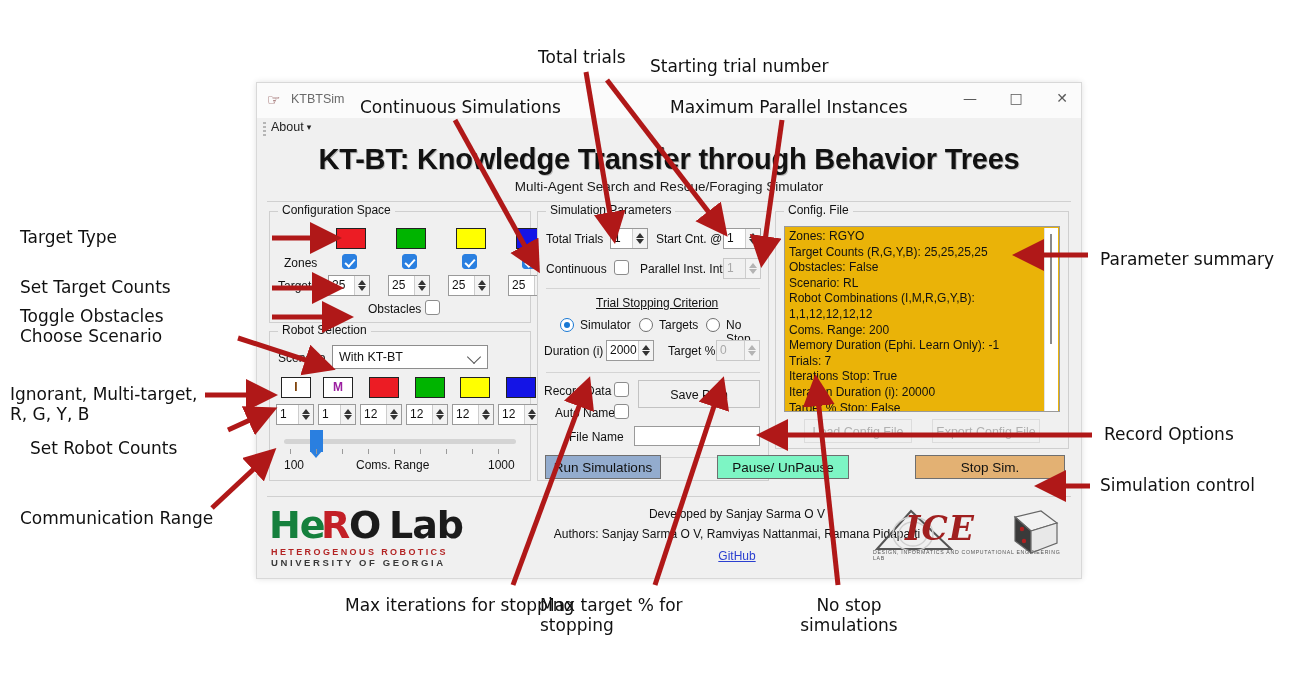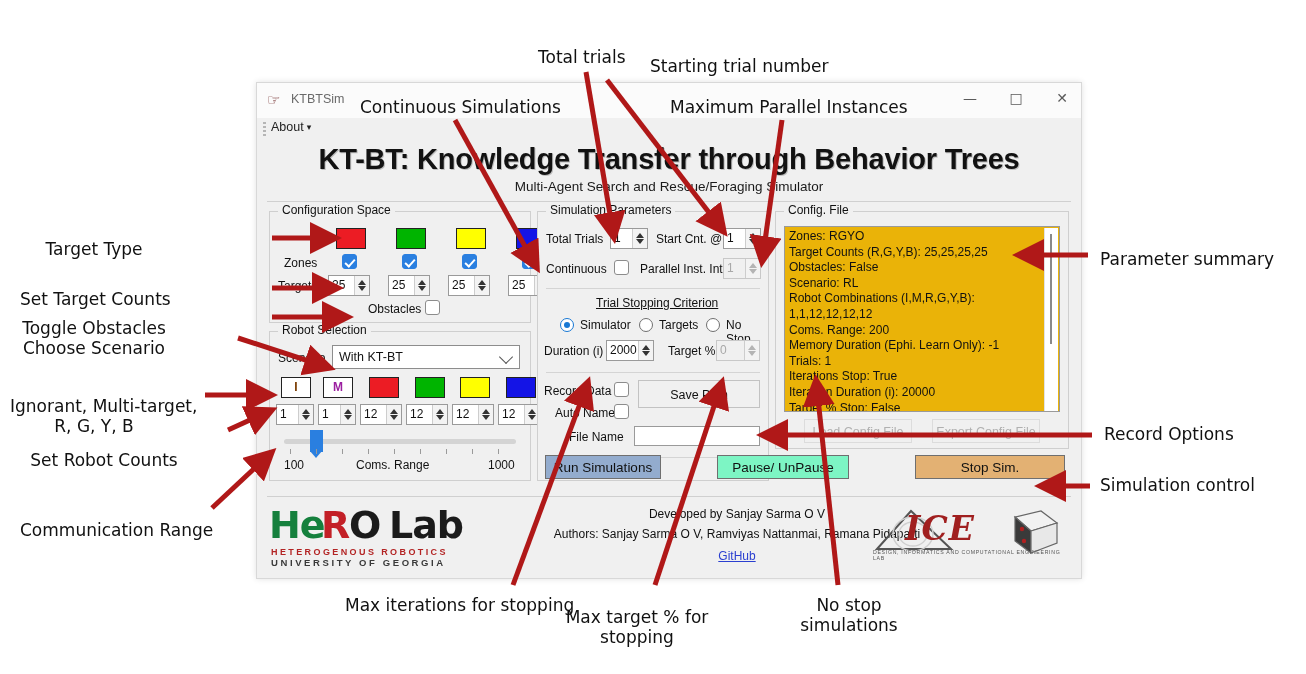--- a/index.html
+++ b/index.html
@@ -170,21 +170,21 @@
 
   
   #dice-logo{position:absolute;left:612px;top:422px;width:196px;height:58px;}
   .dice-txt{position:absolute;left:36px;top:4px;font-size:33px;font-weight:bold;
     font-style:italic;color:#a01f1f;font-family:"DejaVu Serif", serif;letter-spacing:1px;}
   .dice-sub{position:absolute;left:4px;top:44px;font-size:5.2px;letter-spacing:.7px;color:#555;}
 
   
   .anno{position:absolute;font-size:17px;color:#111;font-family:"DejaVu Sans", sans-serif;
     line-height:1.18;white-space:pre;}
-  .anno.r{text-align:center;margin-top:12px;}
+  .anno.r{text-align:left;}
   .anno.c{text-align:center;}
   #arrows{position:absolute;left:0;top:0;width:1306px;height:674px;pointer-events:none;}
 </style>
 </head>
 <body>
 
 <div id="root">
 
   <div id="app-window">
 
@@ -250,21 +250,21 @@
         </div>
 
       <div class="lbl" style="left:98px;top:90px;">Obstacles</div>
       <div class="cbx off" style="left:155px;top:88px;"></div>
     </div>
 
     <div class="gb" id="gb-robot">
       <div class="gb-legend">Robot Selection</div>
 
       <div class="lbl" style="left:8px;top:19px;">Scenario</div>
-      <div class="combo" style="left:62px;top:13px;width:188px;">
+      <div class="combo" style="left:62px;top:13px;width:156px;">
         <span class="cv">With KT-BT</span>
         <span class="carr"></span>
       </div>
 
       <div class="badge i" style="left:11px;top:45px;">I</div>
       <div class="badge m" style="left:53px;top:45px;">M</div>
       <div class="swatch sw-red" style="left:99px;top:45px;"></div>
       <div class="swatch sw-green" style="left:145px;top:45px;"></div>
       <div class="swatch sw-yellow" style="left:190px;top:45px;"></div>
       <div class="swatch sw-blue" style="left:236px;top:45px;"></div>
@@ -406,21 +406,21 @@
 
       <div class="cfgbox">
         <div class="lines" id="cfg-lines">
             <div>Zones: RGYO</div>
             <div>Target Counts (R,G,Y,B): 25,25,25,25</div>
             <div>Obstacles: False</div>
             <div>Scenario: RL</div>
             <div>Robot Combinations (I,M,R,G,Y,B): 1,1,12,12,12,12</div>
             <div>Coms. Range: 200</div>
             <div>Memory Duration (Ephi. Learn Only): -1</div>
-            <div>Trials: 1</div>
+            <div>Trials: 7</div>
             <div>Iterations Stop: True</div>
             <div>Iteration Duration (i): 20000</div>
             <div>Target % Stop: False</div>
           </div>
         <div class="cfg-sb">
           <div class="thumb"></div>
         </div>
       </div>
 
       <div class="btn dim" style="left:28px;top:207px;width:108px;height:24px;line-height:24px;">Load Config File</div>

